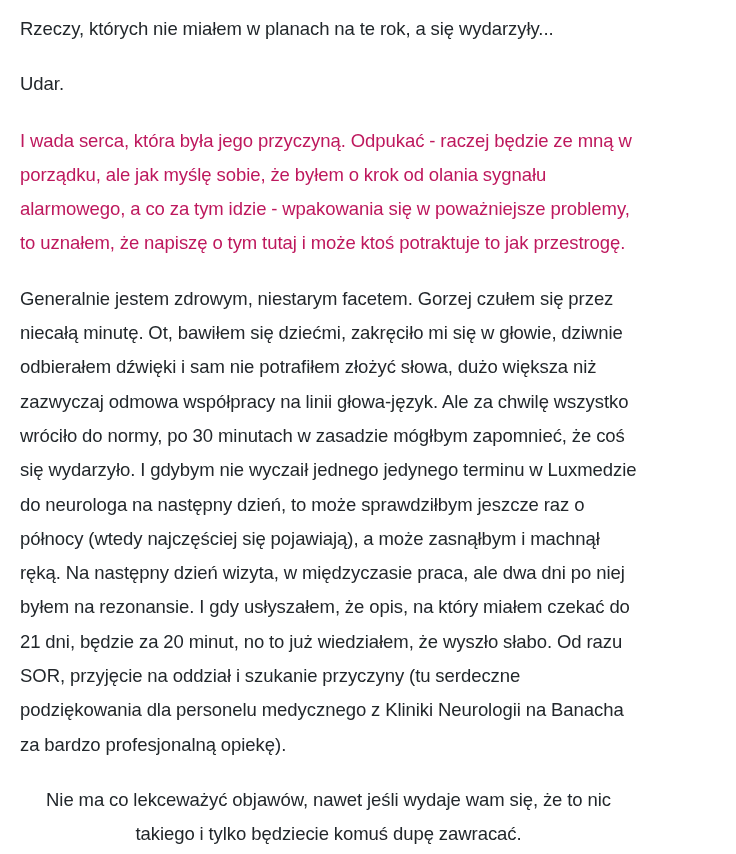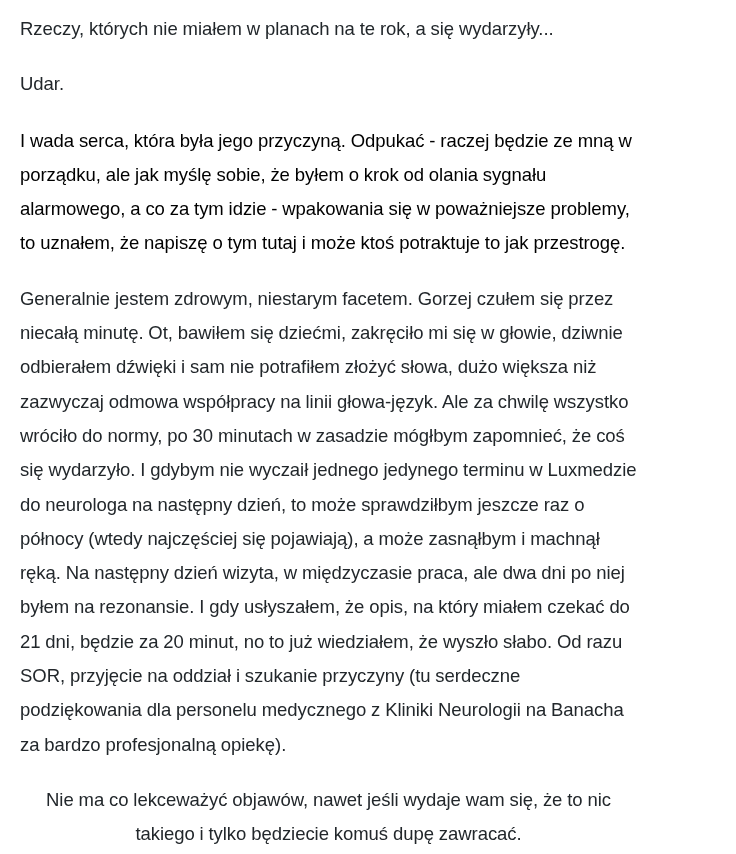--- a/index.html
+++ b/index.html
@@ -32,16 +32,16 @@
     margin-bottom: 0;
     text-align: center;
   }
 </style>
 </head>
 <body style="background: rgb(255, 255, 255);">
 
 <article class="post">
   <p style="color: rgb(34, 39, 43);">Rzeczy, których nie miałem w planach na te rok, a się wydarzyły...</p>
   <p style="color: rgb(34, 39, 43); margin-top: 13px;">Udar.</p>
-  <p style="color: #000000; margin-top: 22px;">I wada serca, która była jego przyczyną. Odpukać - raczej będzie ze mną w porządku, ale jak myślę sobie, że byłem o krok od olania sygnału alarmowego, a co za tym idzie - wpakowania się w poważniejsze problemy, to uznałem, że napiszę o tym tutaj i może ktoś potraktuje to jak przestrogę.</p>
+  <p style="color: #be185d; margin-top: 22px;">I wada serca, która była jego przyczyną. Odpukać - raczej będzie ze mną w porządku, ale jak myślę sobie, że byłem o krok od olania sygnału alarmowego, a co za tym idzie - wpakowania się w poważniejsze problemy, to uznałem, że napiszę o tym tutaj i może ktoś potraktuje to jak przestrogę.</p>
   <p style="color: rgb(34, 39, 43);">Generalnie jestem zdrowym, niestarym facetem. Gorzej czułem się przez niecałą minutę. Ot, bawiłem się dziećmi, zakręciło mi się w głowie, dziwnie odbierałem dźwięki i sam nie potrafiłem złożyć słowa, dużo większa niż zazwyczaj odmowa współpracy na linii głowa-język. Ale za chwilę wszystko wróciło do normy, po 30 minutach w zasadzie mógłbym zapomnieć, że coś się wydarzyło. I gdybym nie wyczaił jednego jedynego terminu w Luxmedzie do neurologa na następny dzień, to może sprawdziłbym jeszcze raz o północy (wtedy najczęściej się pojawiają), a może zasnąłbym i machnął ręką. Na następny dzień wizyta, w międzyczasie praca, ale dwa dni po niej byłem na rezonansie. I gdy usłyszałem, że opis, na który miałem czekać do 21 dni, będzie za 20 minut, no to już wiedziałem, że wyszło słabo. Od razu SOR, przyjęcie na oddział i szukanie przyczyny (tu serdeczne podziękowania dla personelu medycznego z Kliniki Neurologii na Banacha za bardzo profesjonalną opiekę).</p>
   <p style="color: rgb(34, 39, 43);">Nie ma co lekceważyć objawów, nawet jeśli wydaje wam się, że to nic takiego i tylko będziecie komuś dupę zawracać.</p>
 </article>
 
 </body></html>

